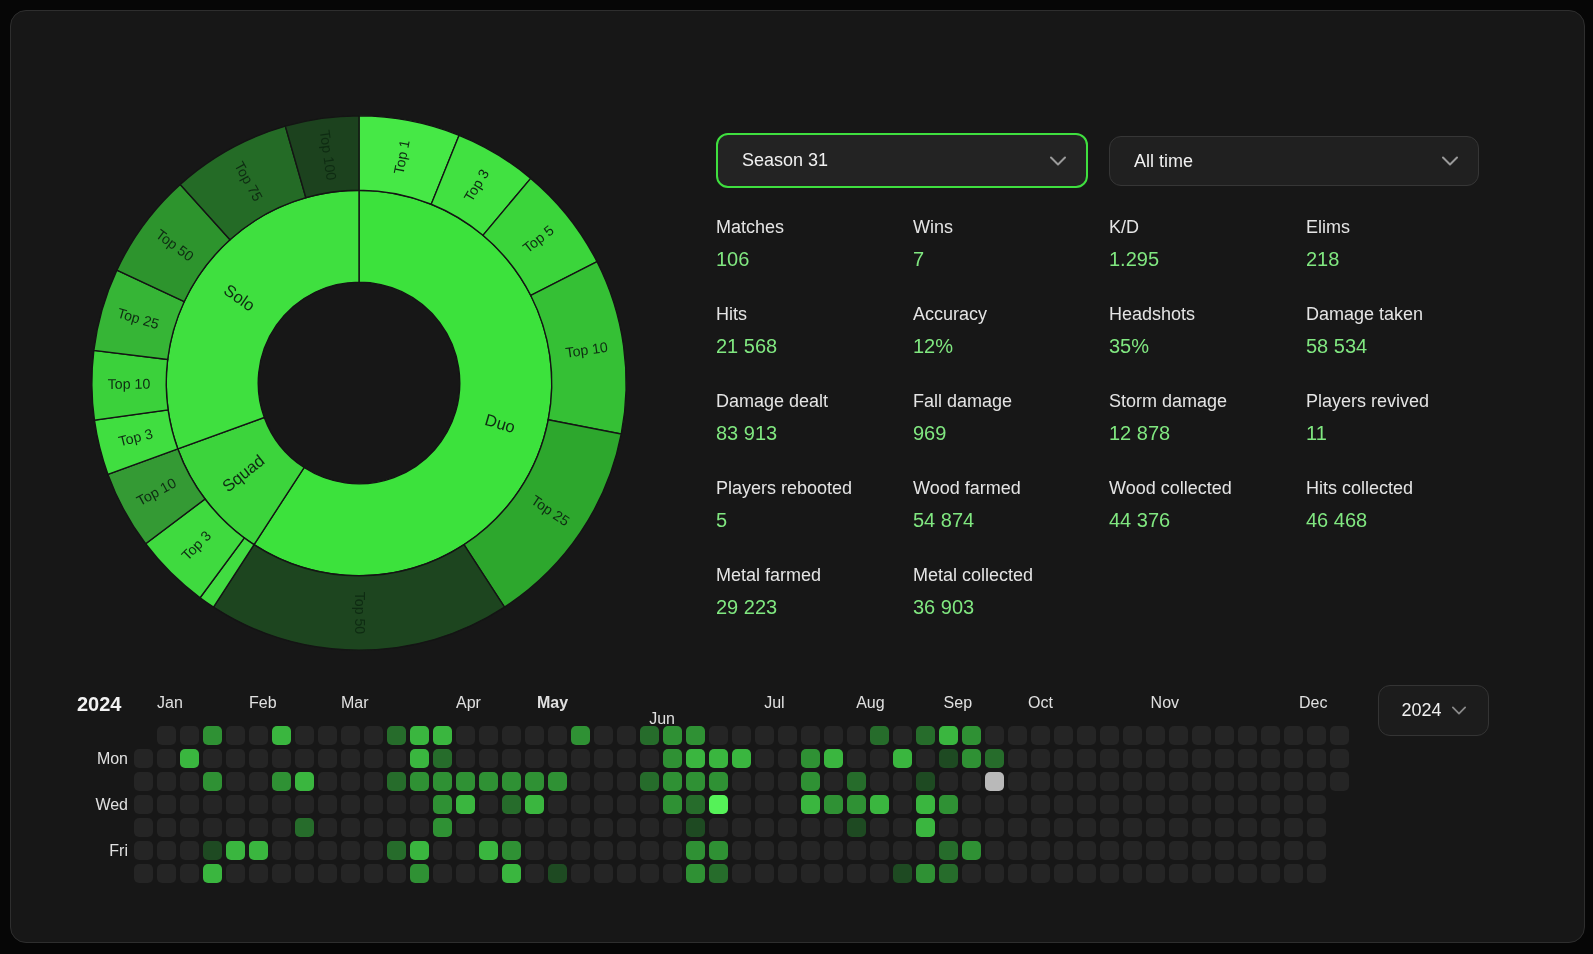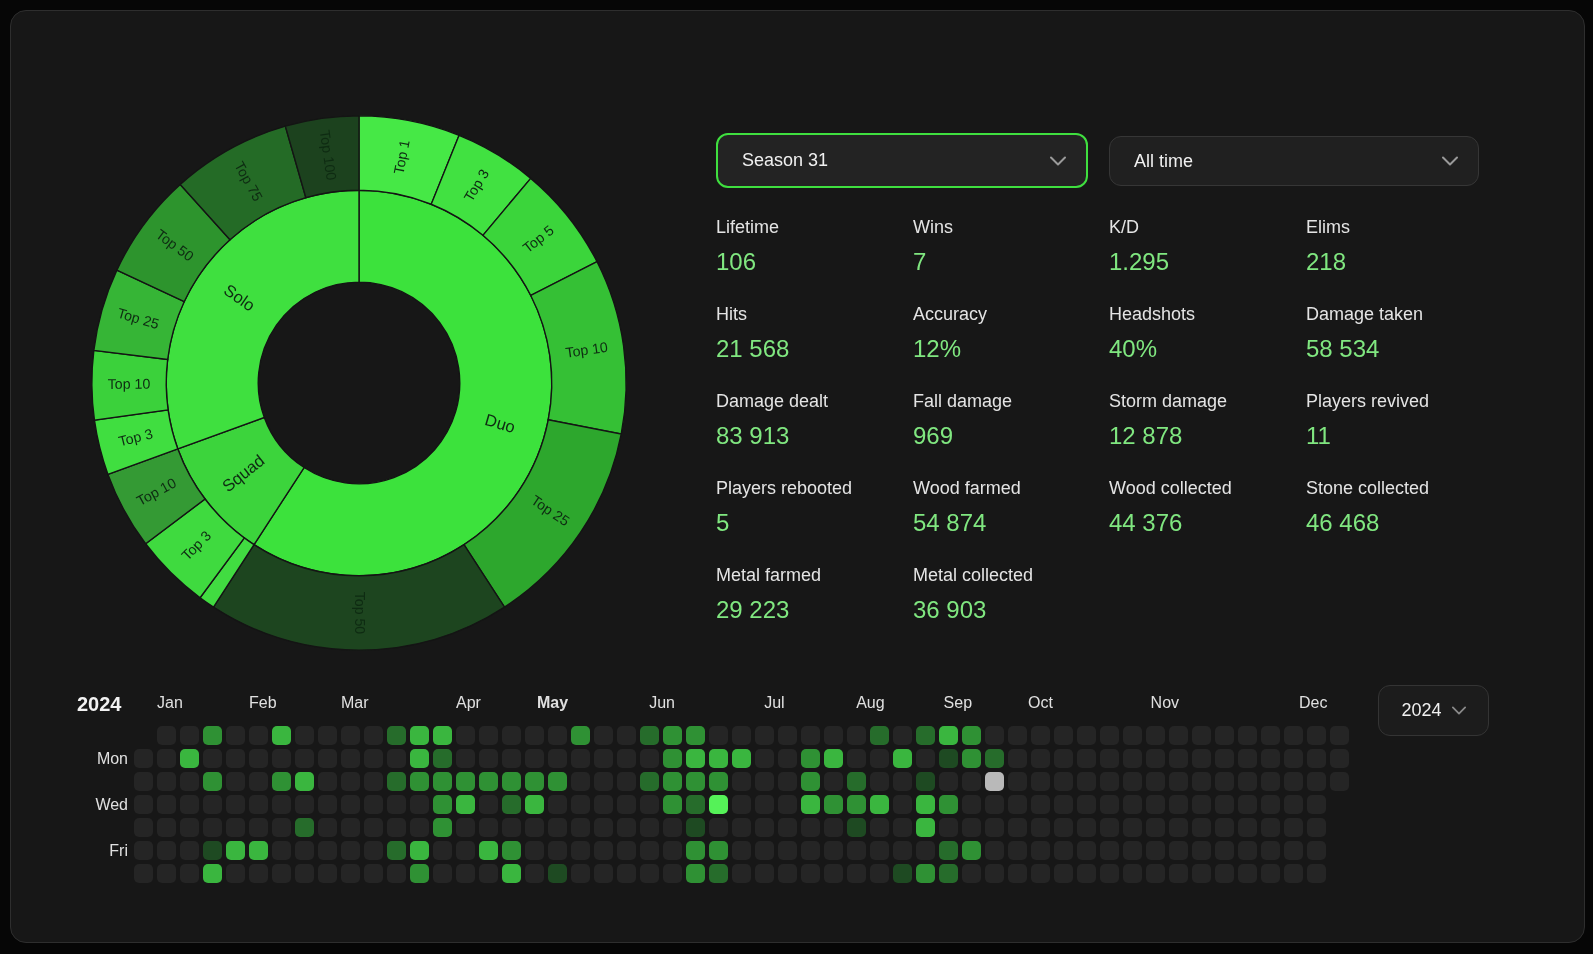--- a/index.html
+++ b/index.html
@@ -23,21 +23,21 @@
   .dd-alltime { left:1098px; top:125px; width:370px; height:50px; background:#202020;
     border:1px solid #363636; }
   .dd-year { left:1367px; top:674px; width:111px; height:51px; background:#1c1c1c;
     border:1px solid #343434; justify-content:center; gap:10px; padding:0 10px; font-size:18px; }
   .chev { flex:0 0 auto; }
 
   
   .stats { position:absolute; left:705px; top:206px; width:780px;
     display:grid; grid-template-columns:197px 196px 197px 190px; grid-auto-rows:87px; }
   .stat .lbl { color:#e4e4e4; font-size:18px; }
-  .stat .val { color:#80e780; font-size:24px; margin-top:10px; }
+  .stat .val { color:#80e780; font-size:20px; margin-top:10px; }
 
   
   .cal { position:absolute; left:0; top:0; width:1575px; height:933px; pointer-events:none; }
   .cal-year { position:absolute; left:66px; top:682px; font-size:20px; font-weight:700; color:#f2f2f2; }
   .cal-month { position:absolute; top:683px; font-size:16px; color:#e0e0e0; }
   .cal-day { position:absolute; width:55px; text-align:right; font-size:16px; color:#e0e0e0; }
   .cal-grid { position:absolute; left:123px; top:715px; }
   .cell { position:absolute; width:19px; height:19px; border-radius:5px; background:#252525;
     pointer-events:auto; }
 </style>
@@ -95,21 +95,21 @@
 
   <div class="dd dd-alltime">
     <span>All time</span>
     <svg class="chev" width="16" height="10" viewBox="0 0 16 10">
         <path d="M1 1.5 L8 8.5 L15 1.5" fill="none" stroke="#9a9a9a" stroke-width="2" stroke-linecap="round" stroke-linejoin="round"></path>
       </svg>
   </div>
 
   <div class="stats" id="stats">
       <div class="stat">
-        <div class="lbl">Lifetime</div>
+        <div class="lbl">Matches</div>
         <div class="val">106</div>
       </div>
       <div class="stat">
         <div class="lbl">Wins</div>
         <div class="val">7</div>
       </div>
       <div class="stat">
         <div class="lbl">K/D</div>
         <div class="val">1.295</div>
       </div>
@@ -120,21 +120,21 @@
       <div class="stat">
         <div class="lbl">Hits</div>
         <div class="val">21 568</div>
       </div>
       <div class="stat">
         <div class="lbl">Accuracy</div>
         <div class="val">12%</div>
       </div>
       <div class="stat">
         <div class="lbl">Headshots</div>
-        <div class="val">40%</div>
+        <div class="val">35%</div>
       </div>
       <div class="stat">
         <div class="lbl">Damage taken</div>
         <div class="val">58 534</div>
       </div>
       <div class="stat">
         <div class="lbl">Damage dealt</div>
         <div class="val">83 913</div>
       </div>
       <div class="stat">
@@ -155,42 +155,42 @@
       </div>
       <div class="stat">
         <div class="lbl">Wood farmed</div>
         <div class="val">54 874</div>
       </div>
       <div class="stat">
         <div class="lbl">Wood collected</div>
         <div class="val">44 376</div>
       </div>
       <div class="stat">
-        <div class="lbl">Stone collected</div>
+        <div class="lbl">Hits collected</div>
         <div class="val">46 468</div>
       </div>
       <div class="stat">
         <div class="lbl">Metal farmed</div>
         <div class="val">29 223</div>
       </div>
       <div class="stat">
         <div class="lbl">Metal collected</div>
         <div class="val">36 903</div>
       </div>
     </div>
 
   <div class="cal">
     <div class="cal-year">2024</div>
     <div id="cal-months">
         <div class="cal-month" style="left: 146px;">Jan</div>
         <div class="cal-month" style="left: 238px;">Feb</div>
         <div class="cal-month" style="left: 330px;">Mar</div>
         <div class="cal-month" style="left: 445px;">Apr</div>
         <div class="cal-month" style="left: 526px; font-weight: bold;">May</div>
-        <div class="cal-month" style="left: 638.2px;">Jun</div>
+        <div class="cal-month" style="left: 638.2px; margin-top: 16px;">Jun</div>
         <div class="cal-month" style="left: 753.2px;">Jul</div>
         <div class="cal-month" style="left: 845.2px;">Aug</div>
         <div class="cal-month" style="left: 932.6px;">Sep</div>
         <div class="cal-month" style="left: 1017px;">Oct</div>
         <div class="cal-month" style="left: 1139.6px;">Nov</div>
         <div class="cal-month" style="left: 1288px;">Dec</div>
       </div>
     <div id="cal-days">
         <div class="cal-day" style="left: 62px; top: 739px;">Mon</div>
         <div class="cal-day" style="left: 62px; top: 785px;">Wed</div>

